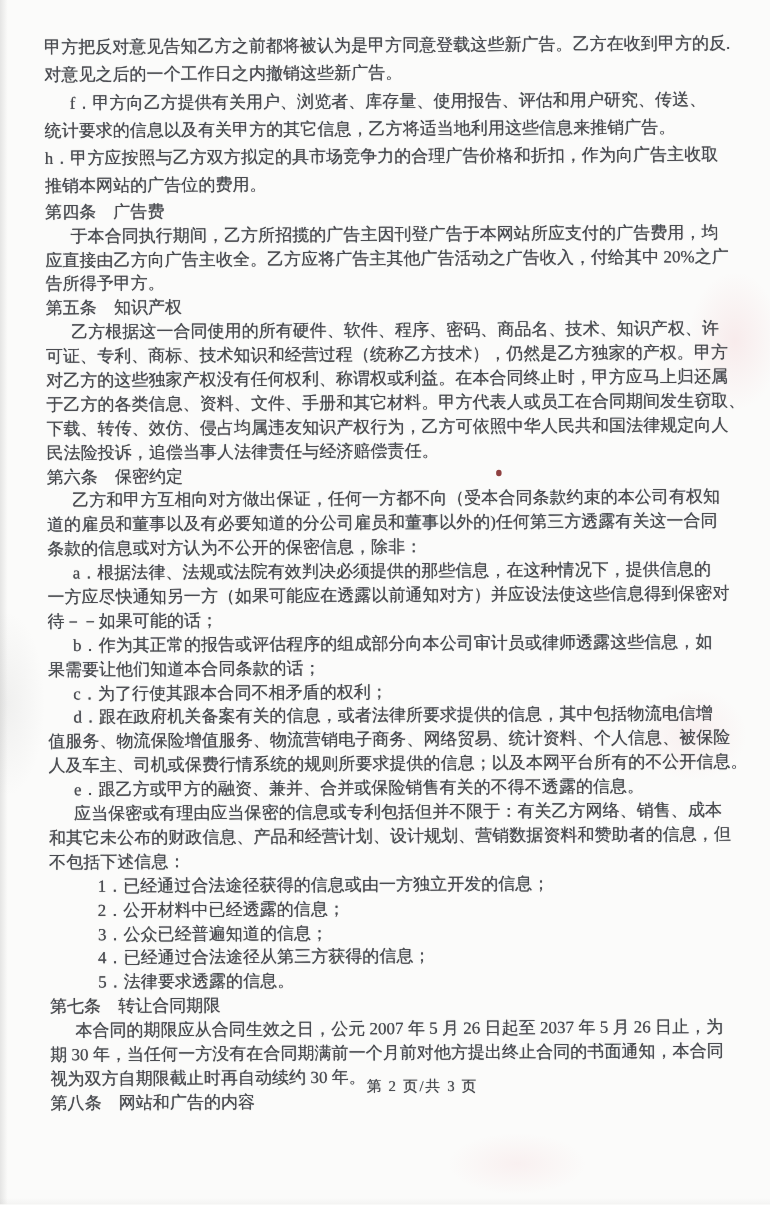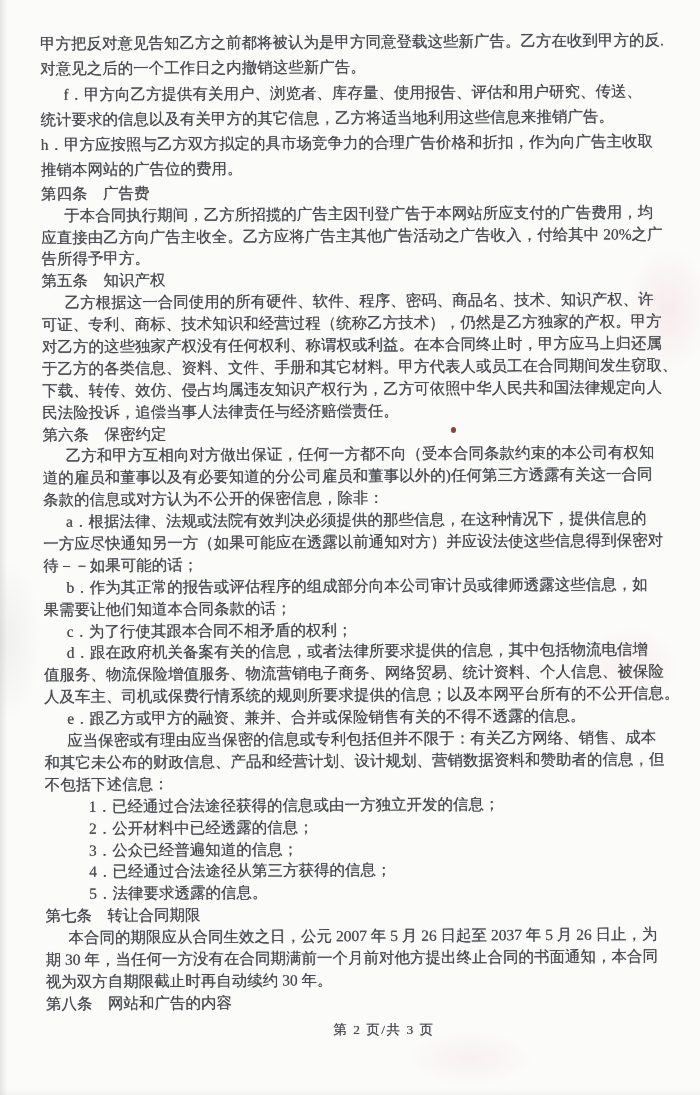--- a/index.html
+++ b/index.html
@@ -43,21 +43,21 @@
     text-shadow: 0 0 0.7px rgba(74,76,81,0.85);
   }
   .grpA { line-height: 25.3px; height: 25.3px; }
   .grpB { line-height: 21.9px; height: 21.9px; }
   .ind0 { padding-left: 0; }
   .ind1 { padding-left: 23px; }
   .ind2 { padding-left: 44px; }
   .footer {
     position: absolute;
     left: 40px;
-    top: 1021px;
+    top: 979px;
     width: 632px;
     padding-left: 28px;
     text-align: center;
     font-size: 13.5px;
     letter-spacing: 1.5px;
     text-shadow: 0 0 0.7px rgba(74,76,81,0.85);
   }
   .ink-dot {
     position: absolute;
     left: 451px;

